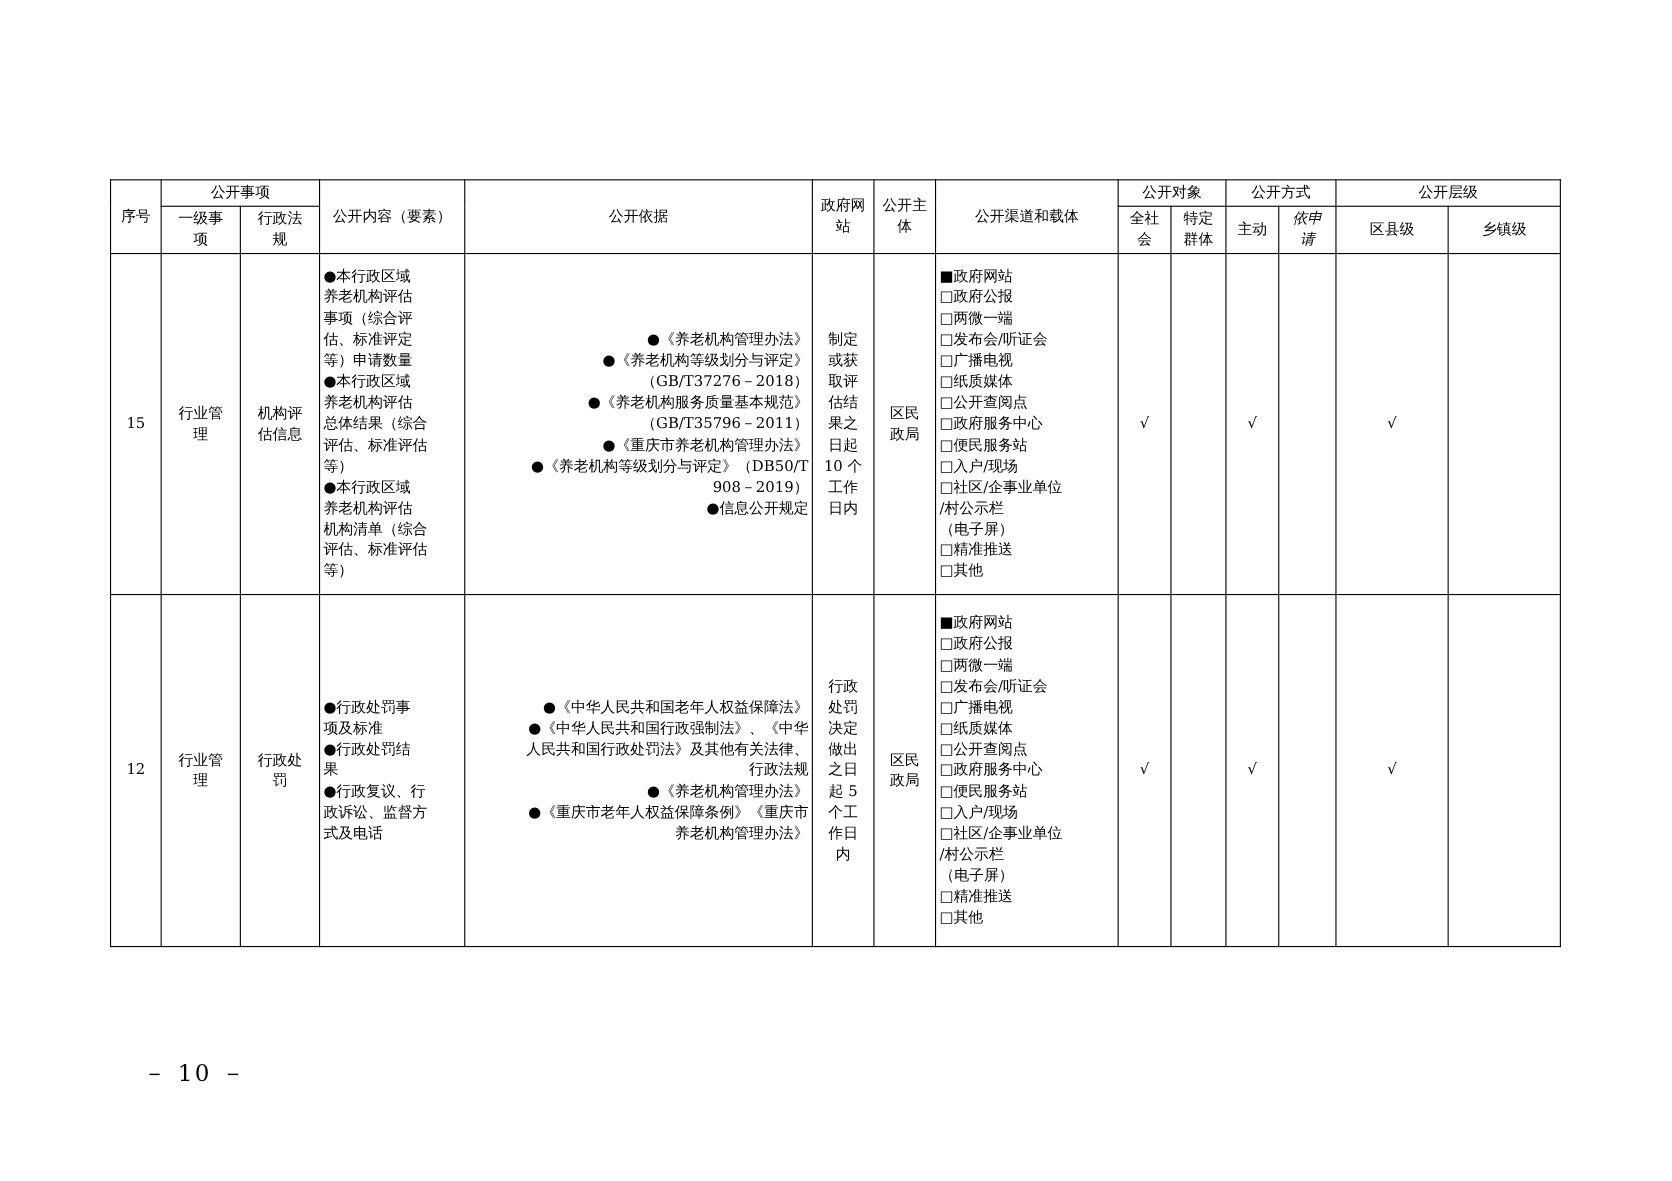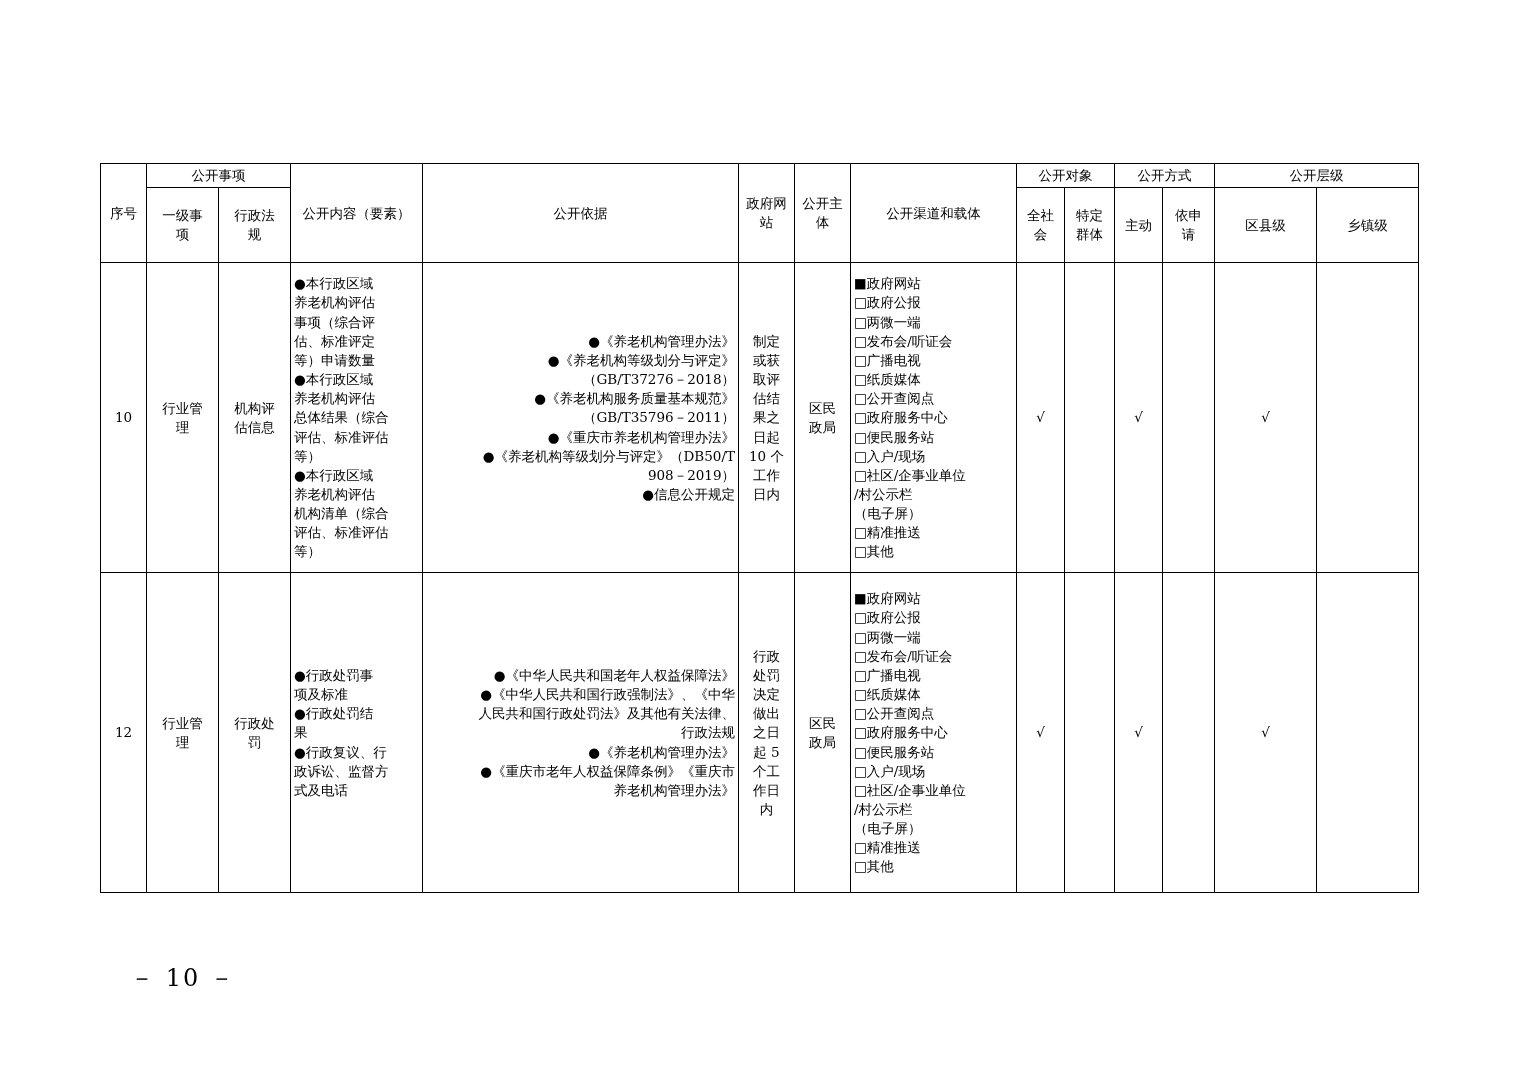--- a/index.html
+++ b/index.html
@@ -75,21 +75,21 @@
     padding-top: 6px;
   }
   .mark {
     text-align: center;
     font-size: 15px;
   }
   .footer-page {
     position: absolute;
     left: 130px;
     top: 962px;
-    font-size: 24px;
+    font-size: 21px;
     letter-spacing: 2px;
   }
 </style>
 </head>
 <body>
 
 <div class="page">
 
   <table class="matrix">
     <colgroup>
@@ -142,44 +142,44 @@
         </td>
       </tr>
       <tr>
         <td class="hdr hdr-tall">
           <div style="width:44px;margin:0 auto;">一级事项</div>
         </td>
         <td class="hdr hdr-tall">
           <div style="width:44px;margin:0 auto;">行政法规</div>
         </td>
         <td class="hdr hdr-tall">
-          <div style="width:28px;margin:16px auto;">全社会</div>
+          <div style="width:28px;margin:0 auto;">全社会</div>
         </td>
         <td class="hdr hdr-tall">
           <div style="width:28px;margin:0 auto;">特定群体</div>
         </td>
         <td class="hdr hdr-tall">
           <div style="width:28px;margin:0 auto;">主动</div>
         </td>
         <td class="hdr hdr-tall">
-          <div style="width:28px;margin:0 auto;">依申请</div>
+          <div style="width:28px;margin:0 auto;font-style:italic;">依申请</div>
         </td>
         <td class="hdr hdr-tall">
           <span>区县级</span>
         </td>
         <td class="hdr hdr-tall">
           <span>乡镇级</span>
         </td>
       </tr>
     </thead>
     <tbody>
 
       <tr style="height:310px;">
         <td class="cell-center">
-          <span>10</span>
+          <span>15</span>
         </td>
         <td class="vtext">
           <div style="width:44px;margin:0 auto;"><span>行业管理</span></div>
         </td>
         <td class="vtext">
           <div style="width:44px;margin:0 auto;"><span>机构评估信息</span></div>
         </td>
         <td class="content-cell">
           <div class="ln">●本行政区域</div>
           <div class="ln">养老机构评估</div>

